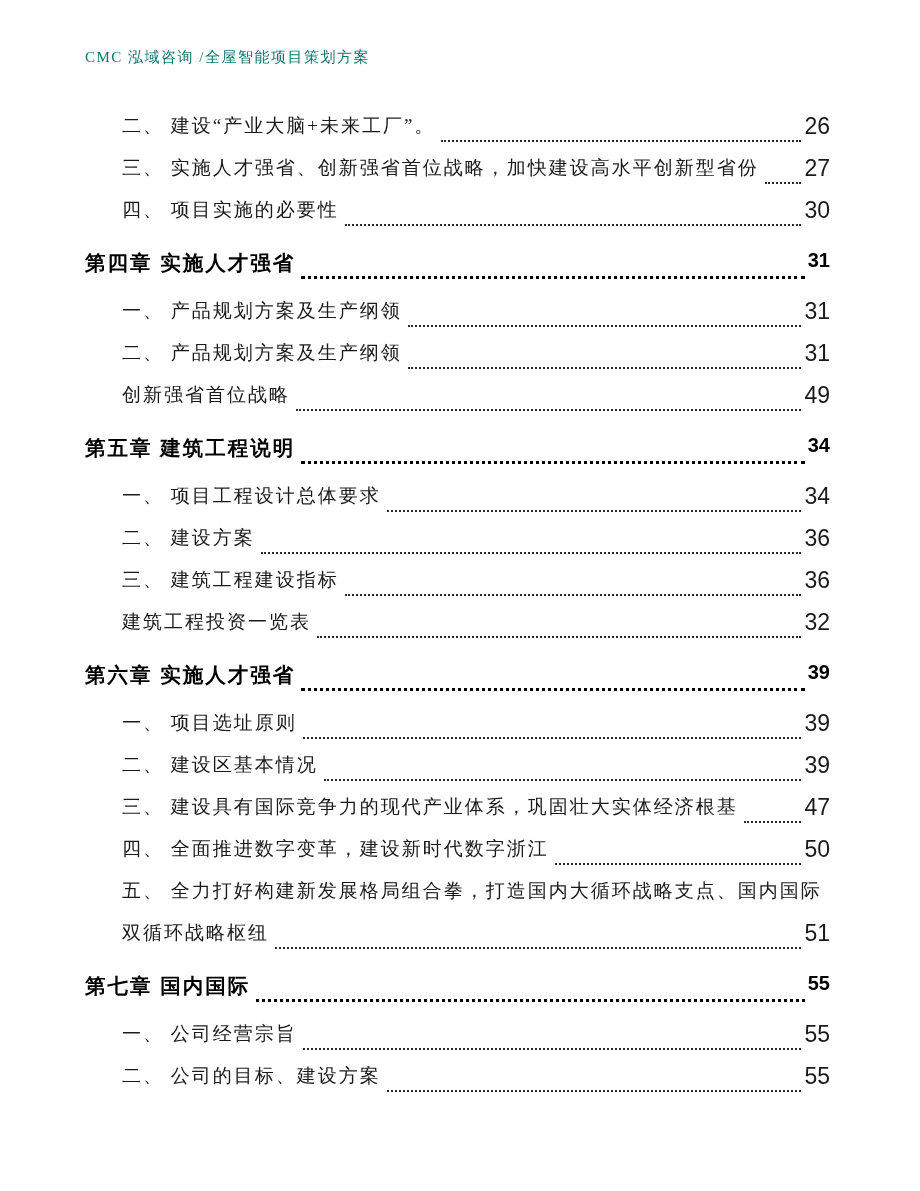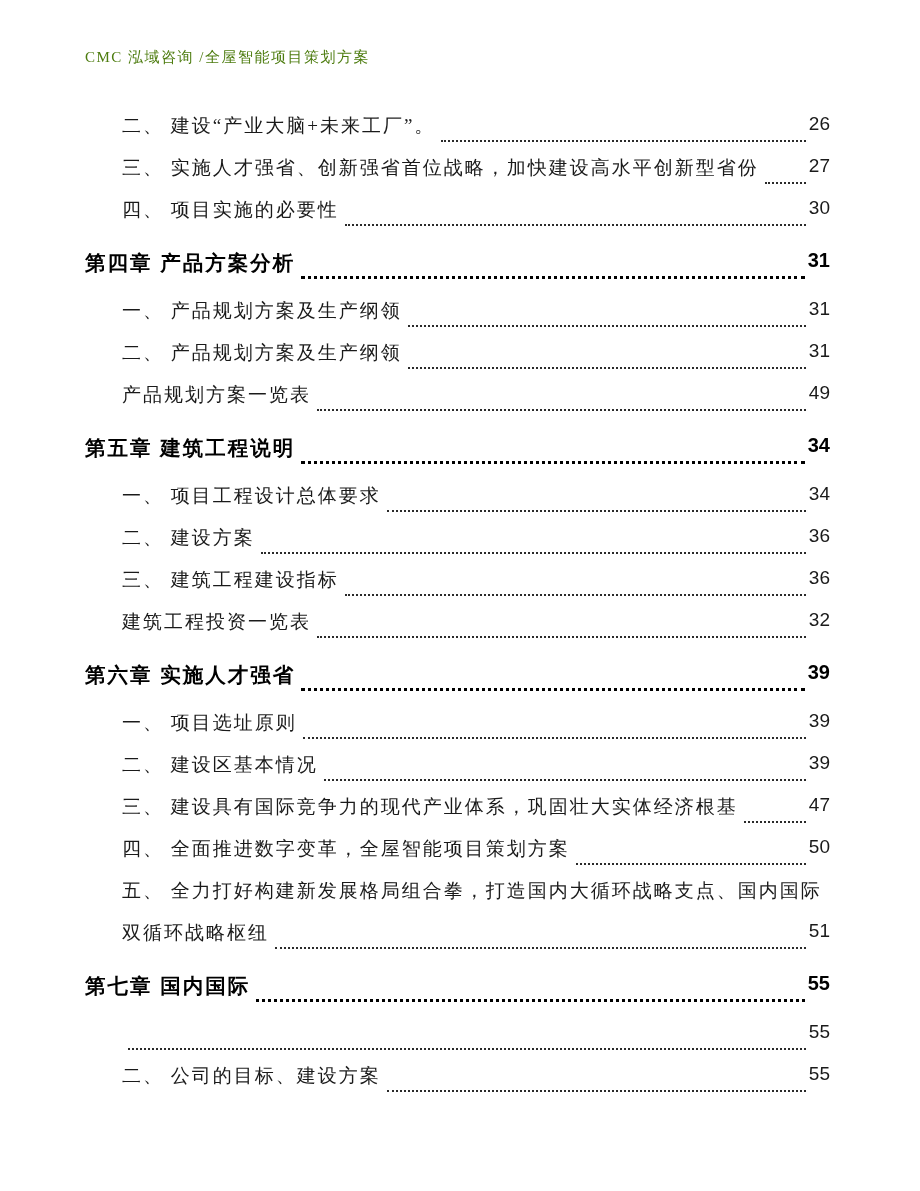--- a/index.html
+++ b/index.html
@@ -7,21 +7,21 @@
     position: relative;
     width: 920px;
     height: 1191px;
     background: #ffffff;
     box-sizing: border-box;
     padding: 48px 90px 0 85px;
     overflow: hidden;
     font-family: "Liberation Serif", "DejaVu Serif", serif;
   }
   .doc-header {
-    color: #4d7c0f;
+    color: #0f766e;
     font-size: 15px;
     letter-spacing: 1.5px;
     white-space: nowrap;
     font-family: "Liberation Serif", "DejaVu Serif", serif;
   }
   .toc { margin-top: 46px; }
   .row {
     display: flex;
     align-items: flex-start;
     height: 42px;
@@ -50,21 +50,21 @@
     border-bottom: 2px dotted #2a2a2a;
     align-self: flex-end;
     margin: 0 3px 13px 6px;
   }
   .chapter .leader {
     border-bottom: 3px dotted #000000;
     margin-bottom: 12px;
   }
   .p {
     font-family: "Liberation Sans", "DejaVu Sans", sans-serif;
-    font-size: 19px;
+    font-size: 23px;
     letter-spacing: 0;
     flex: 0 0 auto;
     color: #1a1a1a;
   }
   .chapter .p { font-weight: bold; font-size: 20px; color: #000000; }
   .row.noleader .t { flex: 0 1 auto; }
 </style>
 </head>
 <body>
 
@@ -81,36 +81,36 @@
         <span class="t">三、 实施人才强省、创新强省首位战略，加快建设高水平创新型省份</span>
         <span class="leader"></span>
         <span class="p">27</span>
       </div>
       <div class="row item">
         <span class="t">四、 项目实施的必要性</span>
         <span class="leader"></span>
         <span class="p">30</span>
       </div>
       <div class="row chapter">
-        <span class="t">第四章 产品方案分析</span>
+        <span class="t">第四章 实施人才强省</span>
         <span class="leader"></span>
         <span class="p">31</span>
       </div>
       <div class="row item">
         <span class="t">一、 产品规划方案及生产纲领</span>
         <span class="leader"></span>
         <span class="p">31</span>
       </div>
       <div class="row item">
         <span class="t">二、 产品规划方案及生产纲领</span>
         <span class="leader"></span>
         <span class="p">31</span>
       </div>
       <div class="row item">
-        <span class="t">产品规划方案一览表</span>
+        <span class="t">创新强省首位战略</span>
         <span class="leader"></span>
         <span class="p">49</span>
       </div>
       <div class="row chapter">
         <span class="t">第五章 建筑工程说明</span>
         <span class="leader"></span>
         <span class="p">34</span>
       </div>
       <div class="row item">
         <span class="t">一、 项目工程设计总体要求</span>
@@ -146,38 +146,39 @@
         <span class="t">二、 建设区基本情况</span>
         <span class="leader"></span>
         <span class="p">39</span>
       </div>
       <div class="row item">
         <span class="t">三、 建设具有国际竞争力的现代产业体系，巩固壮大实体经济根基</span>
         <span class="leader"></span>
         <span class="p">47</span>
       </div>
       <div class="row item">
-        <span class="t">四、 全面推进数字变革，全屋智能项目策划方案</span>
+        <span class="t">四、 全面推进数字变革，建设新时代数字浙江</span>
         <span class="leader"></span>
         <span class="p">50</span>
       </div>
       <div class="row item noleader">
         <span class="t">五、 全力打好构建新发展格局组合拳，打造国内大循环战略支点、国内国际</span>
       </div>
       <div class="row item">
         <span class="t">双循环战略枢纽</span>
         <span class="leader"></span>
         <span class="p">51</span>
       </div>
       <div class="row chapter">
         <span class="t">第七章 国内国际</span>
         <span class="leader"></span>
         <span class="p">55</span>
       </div>
       <div class="row item">
+        <span class="t">一、 公司经营宗旨</span>
         <span class="leader"></span>
         <span class="p">55</span>
       </div>
       <div class="row item">
         <span class="t">二、 公司的目标、建设方案</span>
         <span class="leader"></span>
         <span class="p">55</span>
       </div>
     </div>
 </div>

